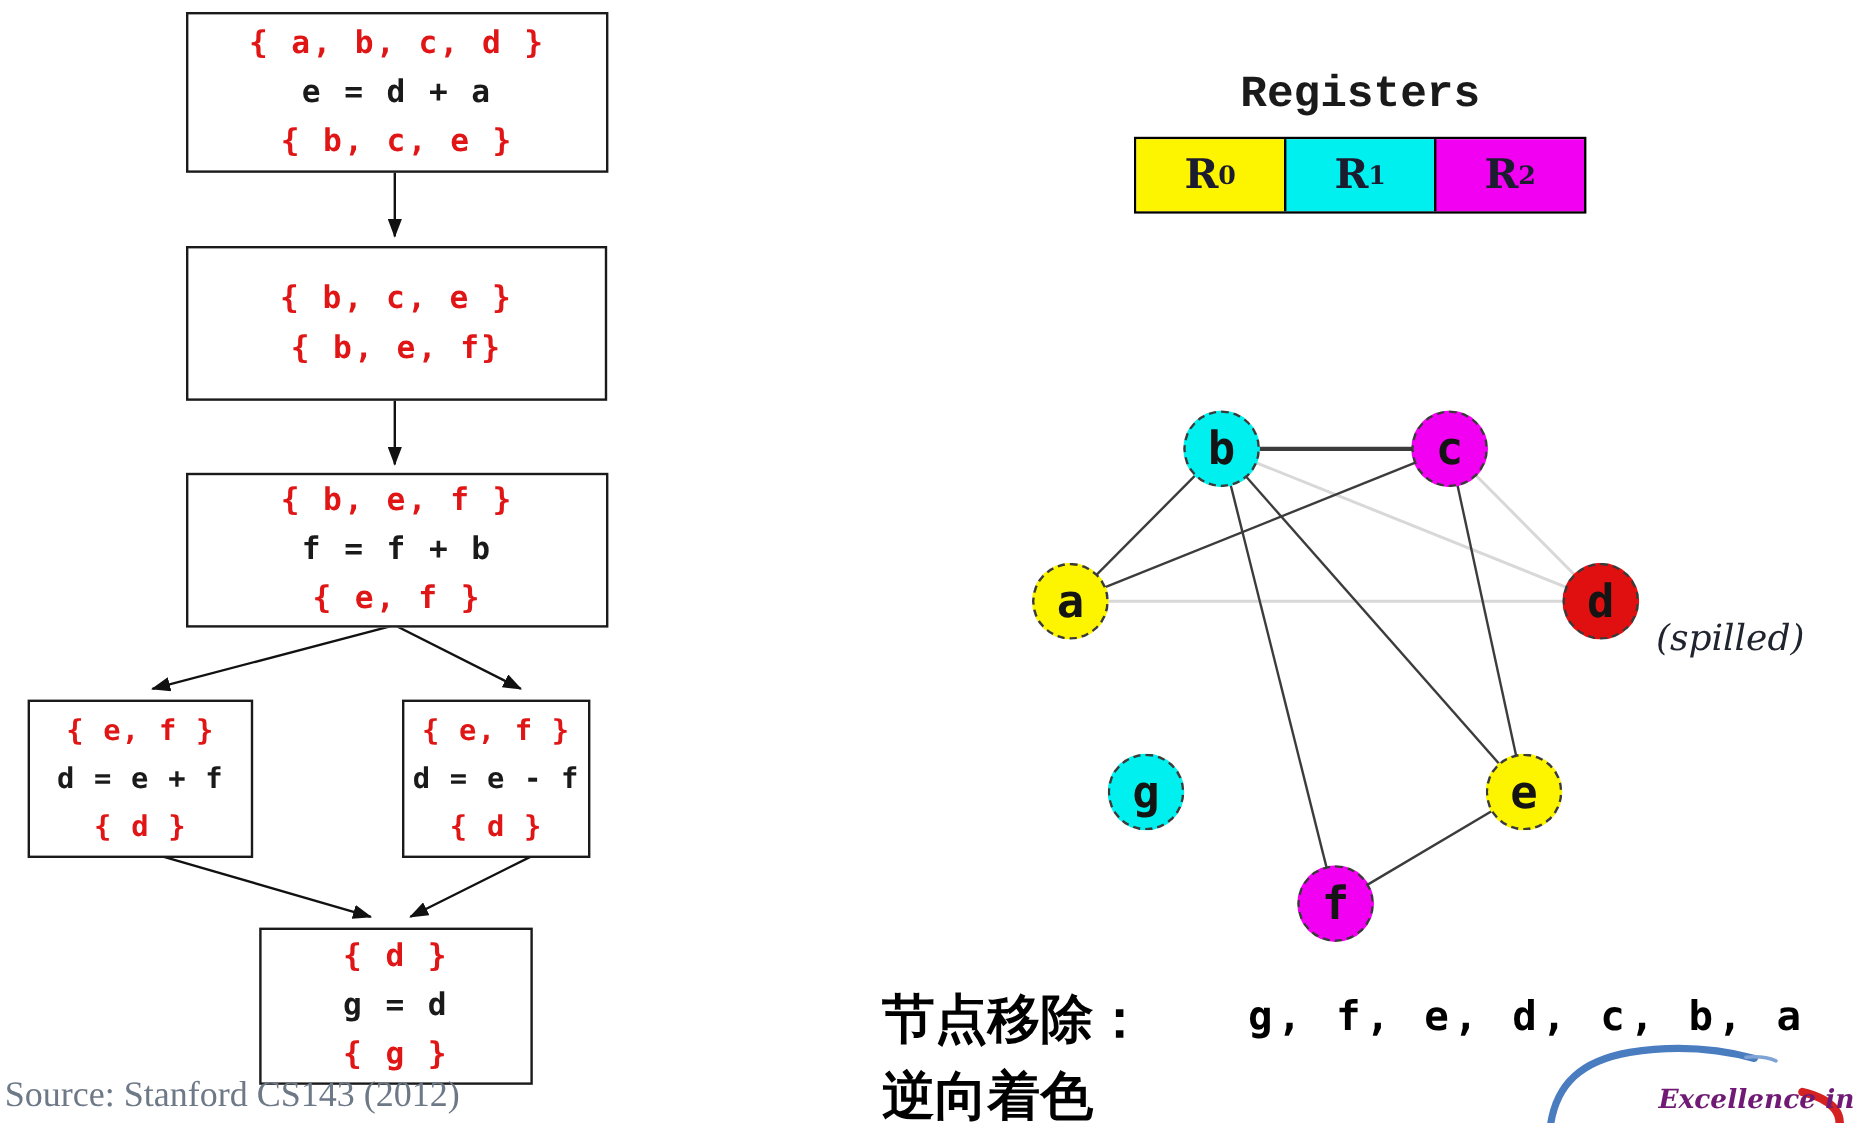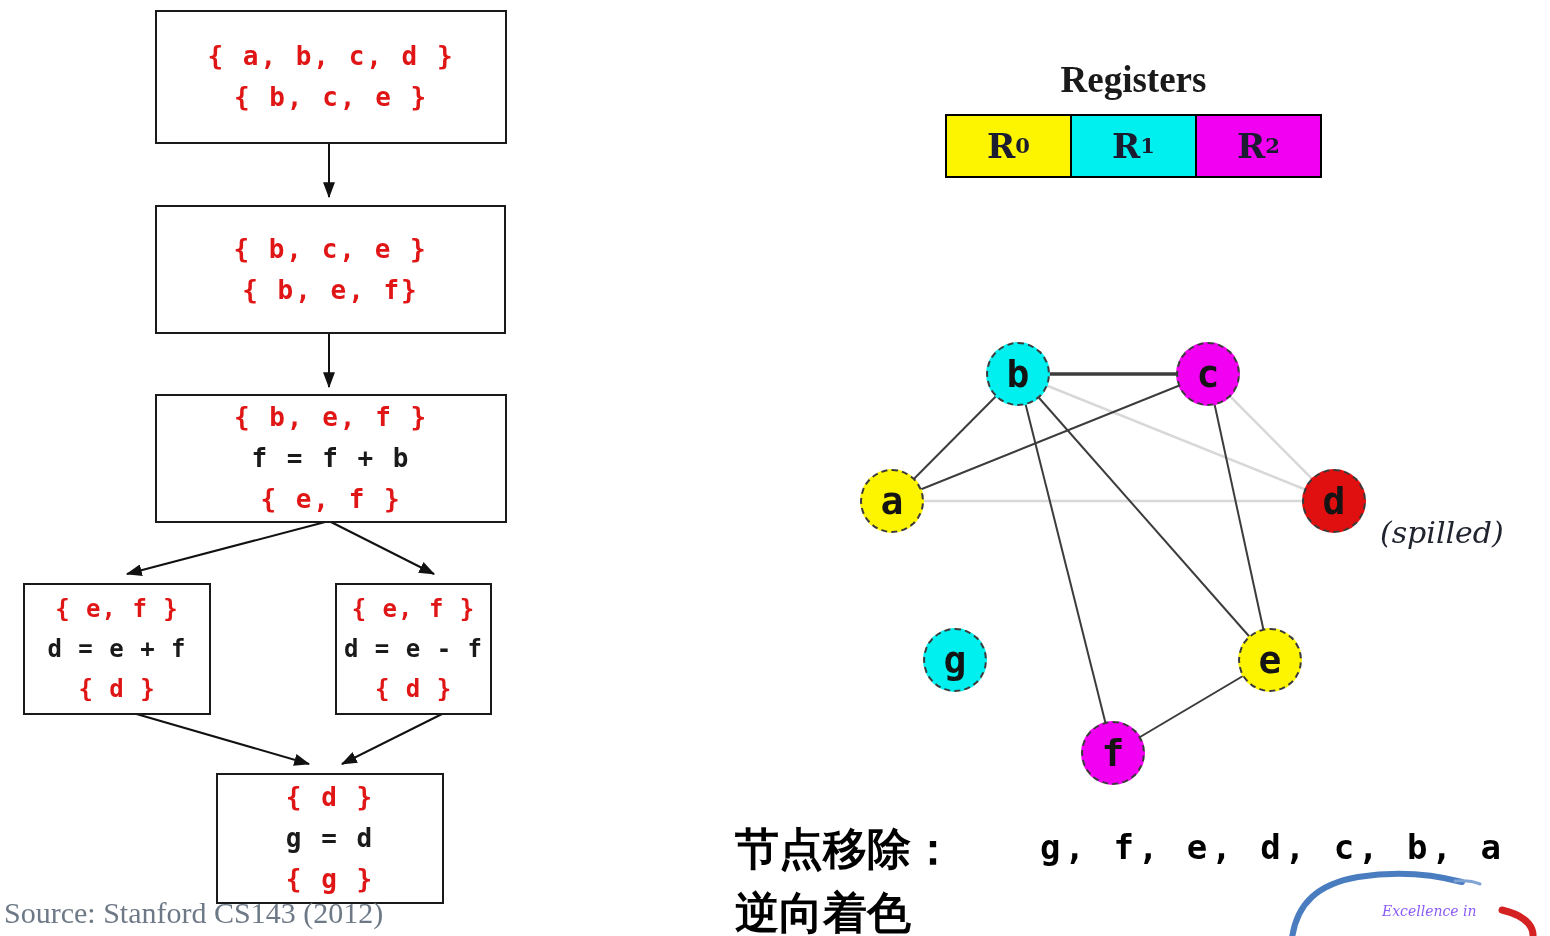--- a/index.html
+++ b/index.html
@@ -20,21 +20,21 @@
   .b2{left:155px;top:205px;width:347px;height:125px;}
   .b3{left:155px;top:394px;width:348px;height:125px;justify-content:center;}
   .b4{left:23px;top:583px;width:184px;height:128px;font-size:24px;letter-spacing:1px;line-height:40px;}
   .b5{left:335px;top:583px;width:153px;height:128px;font-size:24px;letter-spacing:1px;line-height:40px;}
   .b6{left:216px;top:773px;width:224px;height:127px;}
   
   #overlay{position:absolute;left:0;top:0;z-index:1;pointer-events:none;}
   
   .reg-title{
     position:absolute;left:945px;top:58px;width:377px;text-align:center;
-    font-family:Liberation Serif, serif;font-weight:bold;font-size:37px;color:#1a1a1a;z-index:2;
+    font-family:Liberation Mono, monospace;font-weight:bold;font-size:37px;color:#1a1a1a;z-index:2;
   }
   .reg-bar{
     position:absolute;left:945px;top:114px;width:377px;height:64px;
     border:2px solid #000;display:flex;box-sizing:border-box;z-index:2;
   }
   .reg-cell{
     flex:1;display:flex;justify-content:center;align-items:center;
     font-family:"DejaVu Serif",serif;font-weight:bold;font-size:34px;color:#1c1c30;
   }
   .reg-cell + .reg-cell{border-left:2px solid #000;}
@@ -68,21 +68,21 @@
     font-family:"DejaVu Sans Mono",monospace;font-weight:bold;font-size:34px;
     letter-spacing:4px;color:#000000;white-space:pre;z-index:2;
   }
   .cn-line2{position:absolute;left:735px;top:884px;font-size:44px;font-weight:bold;color:#000;z-index:2;}
   .source-note{
     position:absolute;left:4px;top:896px;
     font-family:"Liberation Serif","DejaVu Serif",serif;font-size:30px;color:#6e7987;z-index:2;
   }
   .logo-text{
     position:absolute;left:1382px;top:903px;
-    font-family:"DejaVu Serif",serif;font-style:italic;font-weight:normal;font-size:14px;color:#8b5cf6;z-index:3;
+    font-family:"DejaVu Serif",serif;font-style:italic;font-weight:bold;font-size:22px;color:#701a75;z-index:3;
   }
 </style>
 </head>
 <body>
 
 <svg id="overlay" width="1550" height="936" viewBox="0 0 1550 936">
   <defs>
     <marker id="arrow" markerWidth="8" markerHeight="6" refX="7.4" refY="3" orient="auto" markerUnits="strokeWidth">
       <path d="M0,0 L8,3 L0,6 Z" fill="#111"></path>
     </marker>
@@ -115,20 +115,21 @@
 
   <g fill="none" stroke-linecap="round">
     <path d="M1292,938 C1297,903 1318,884 1358,877 C1395,871 1432,874 1462,882" stroke="#4a7cc0" stroke-width="6"></path>
     <path d="M1455,881 C1465,880 1473,881 1480,884" stroke="#7fa3d4" stroke-width="3"></path>
     <path d="M1502,910 C1527,916 1538,928 1531,946" stroke="#d42222" stroke-width="7"></path>
   </g>
 </svg>
 
 <div class="cfg-block b1">
   <span class="live">{ a, b, c, d }</span>
+  <span class="code">e = d + a</span>
   <span class="live">{ b, c, e }</span>
 </div>
 <div class="cfg-block b2">
   <span class="live">{ b, c, e }</span>
   <span class="live">{ b, e, f}</span>
 </div>
 <div class="cfg-block b3">
   <span class="live">{ b, e, f }</span>
   <span class="code">f = f + b</span>
   <span class="live">{ e, f }</span>

